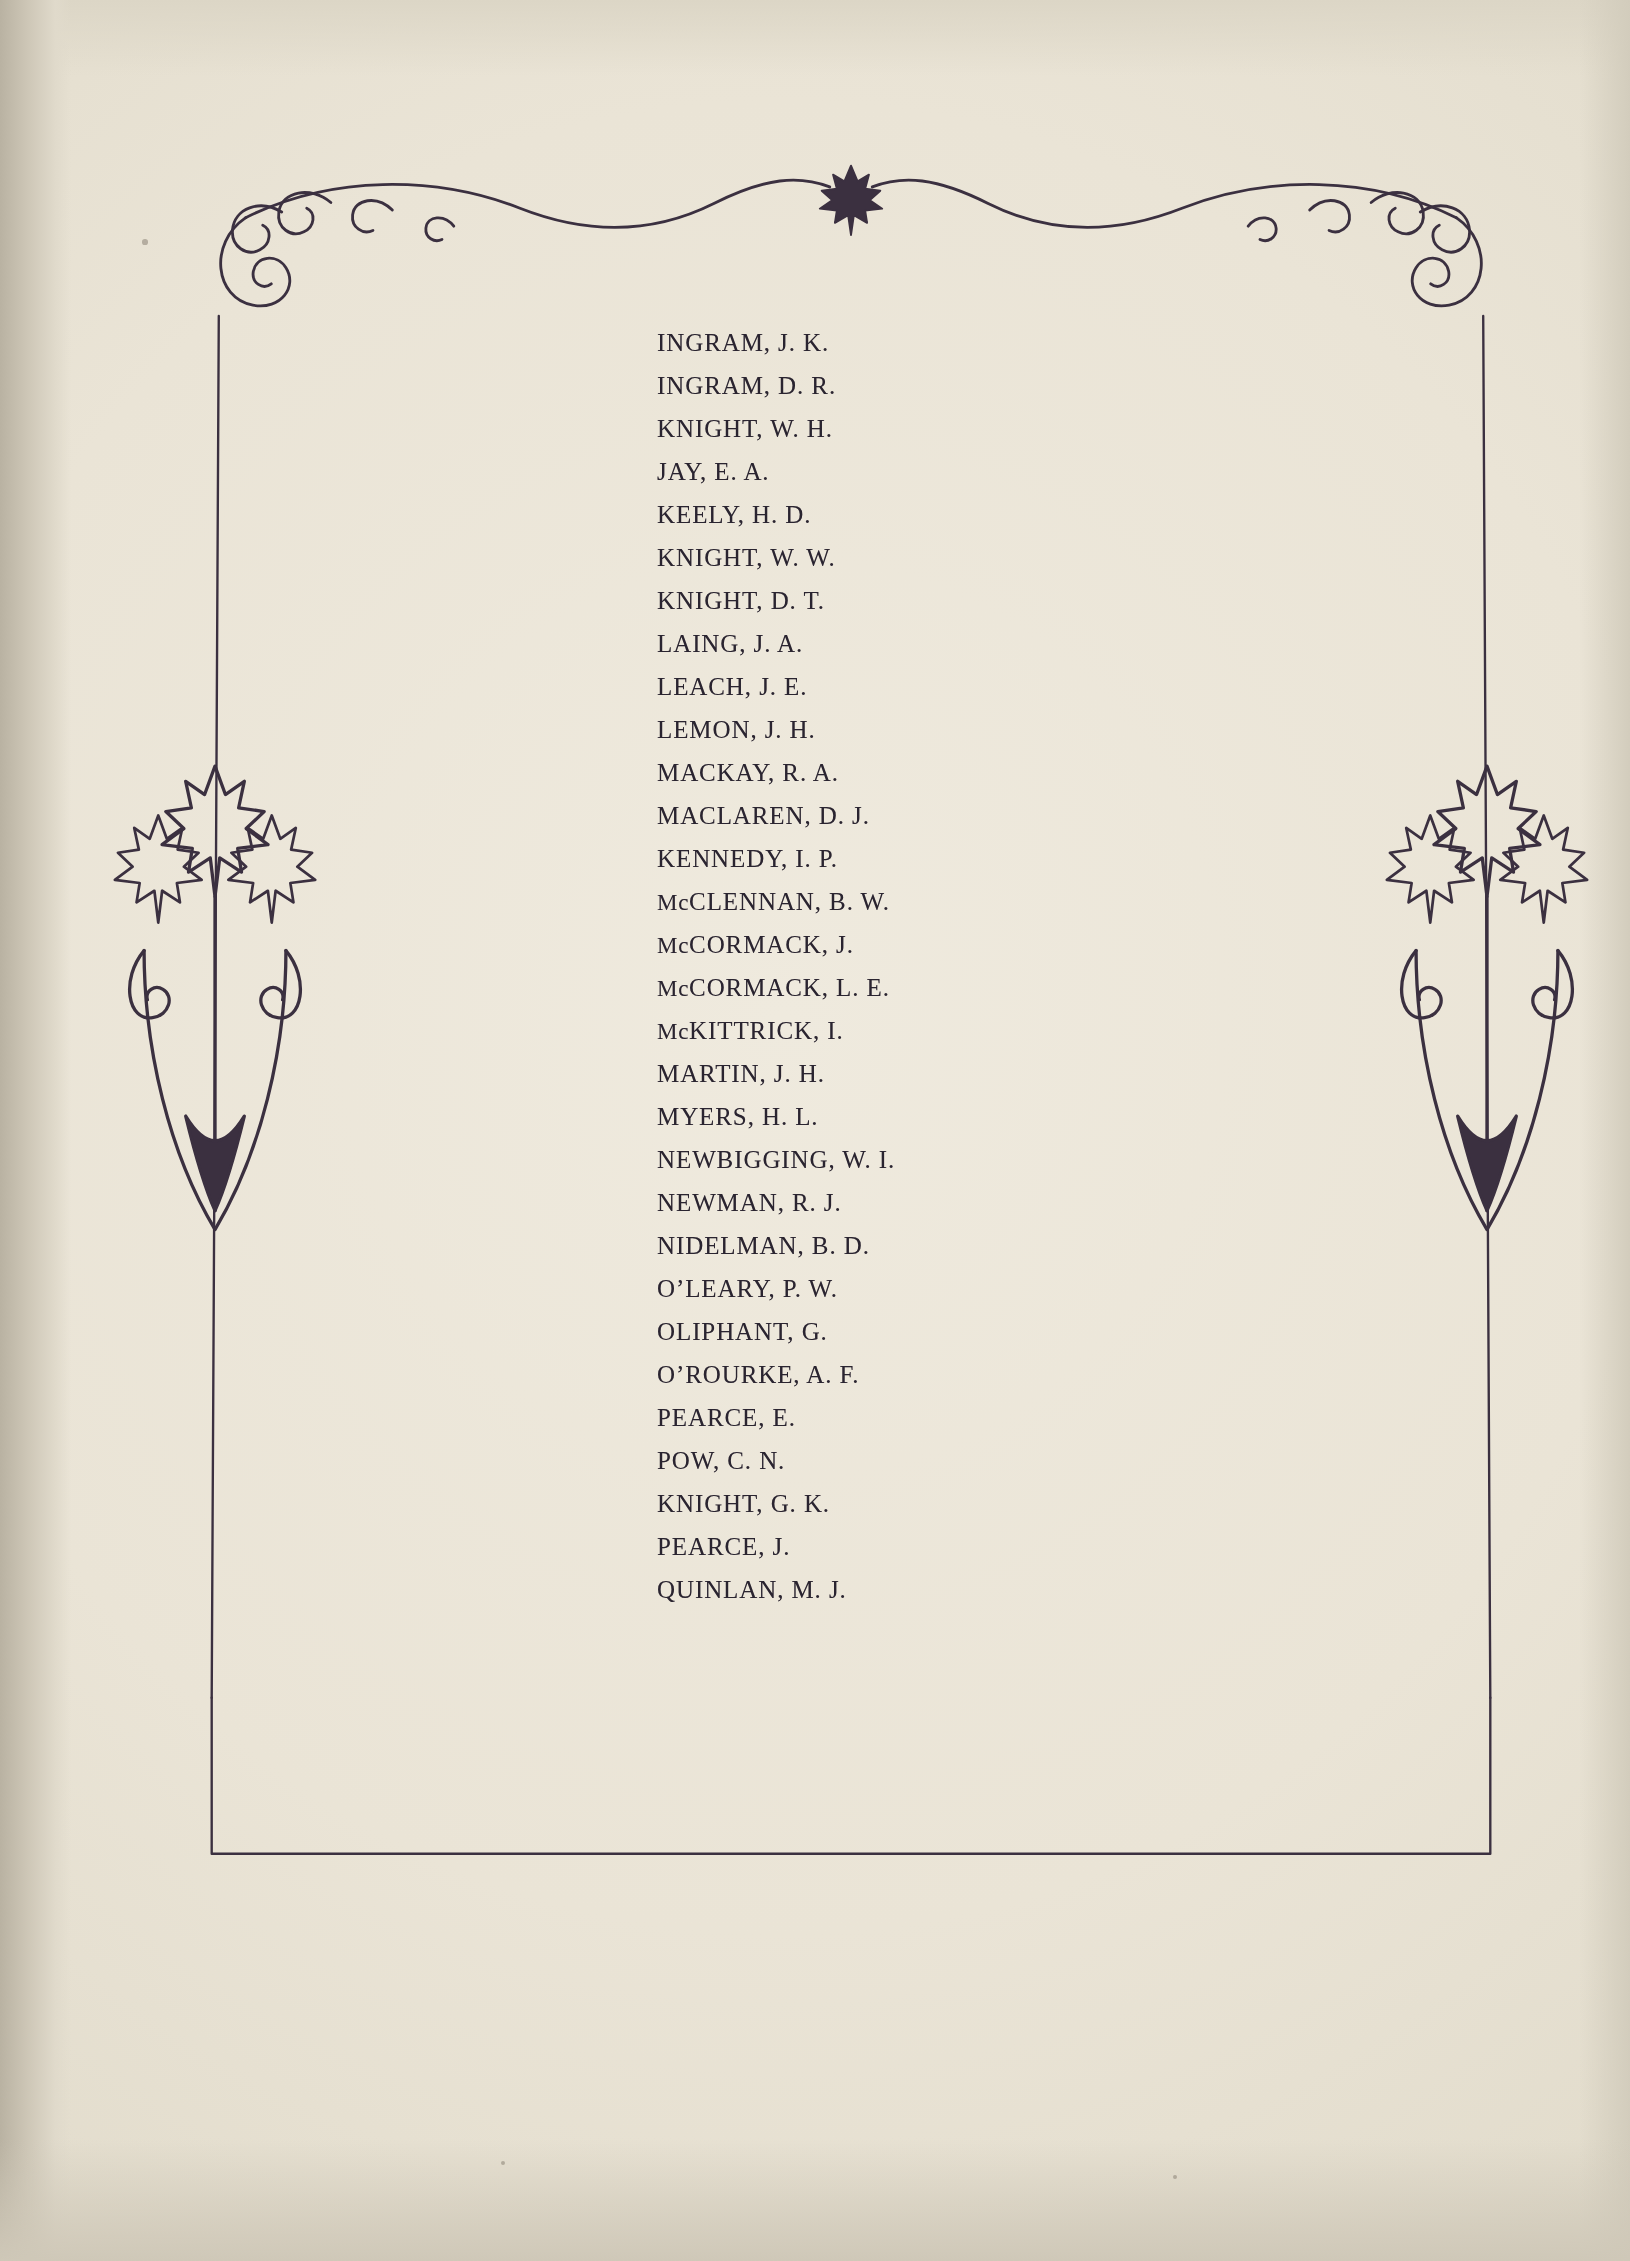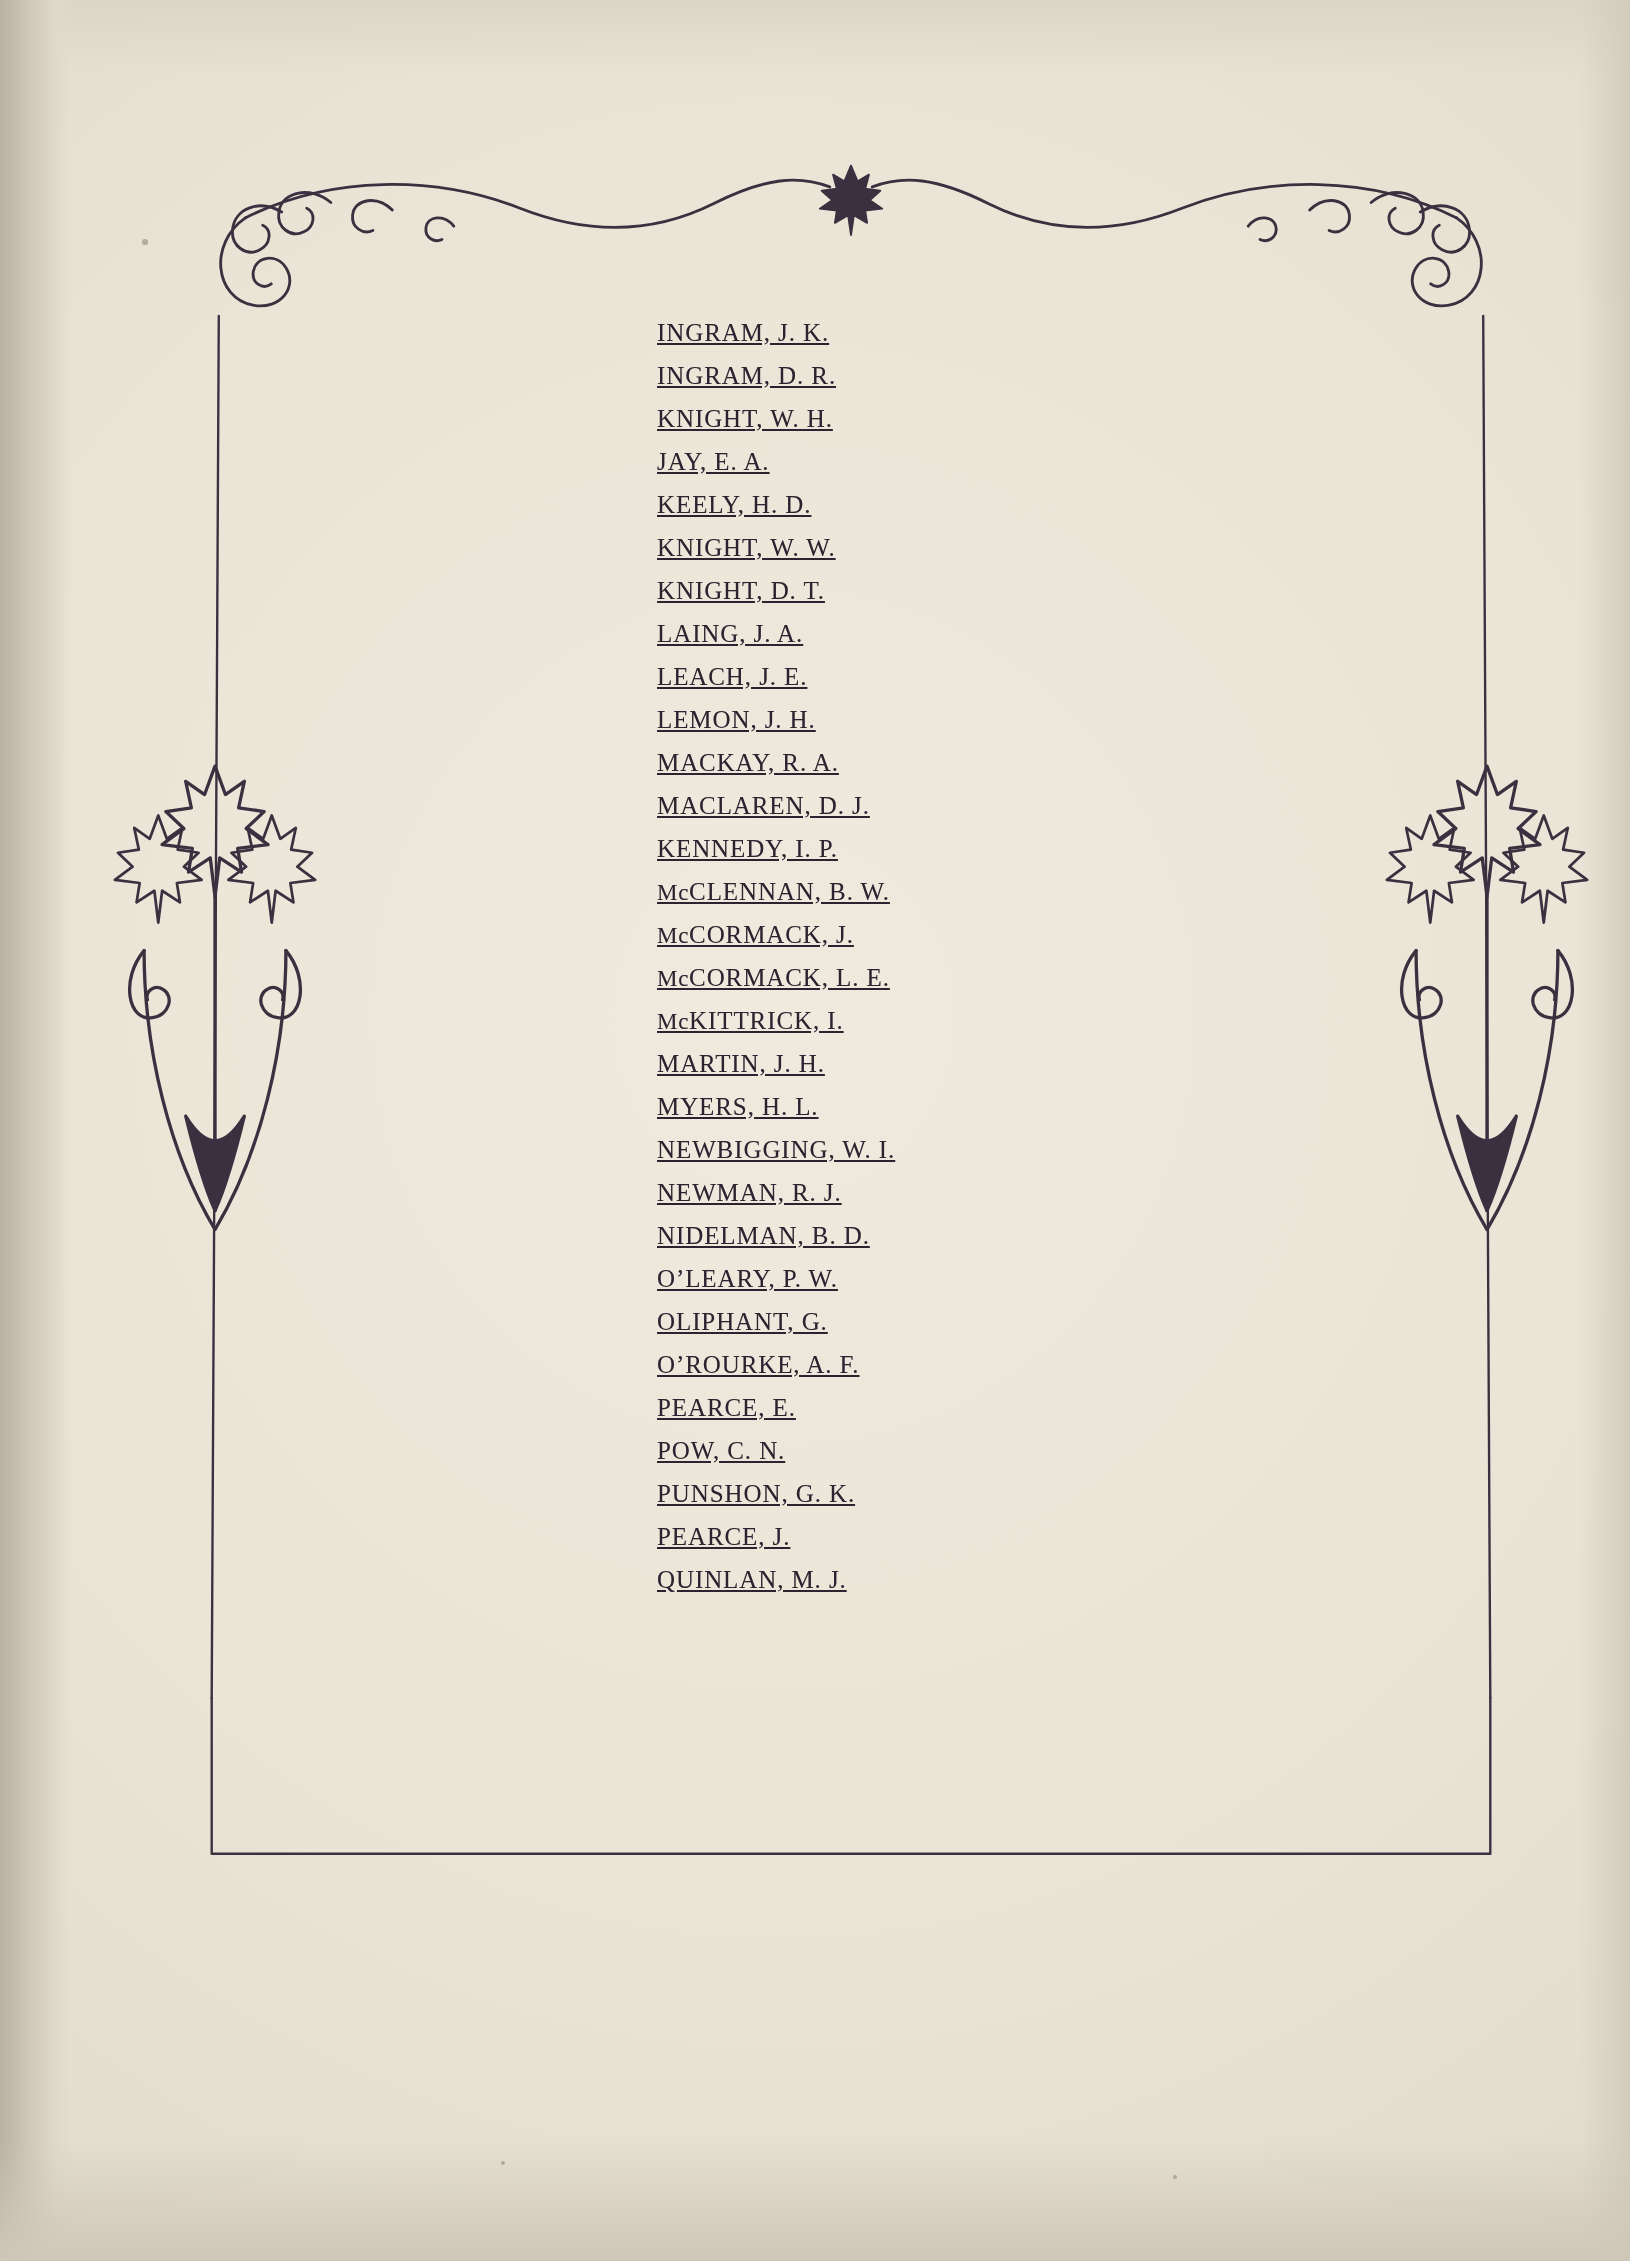--- a/index.html
+++ b/index.html
@@ -71,24 +71,23 @@
     top: 312px;
     width: 567px;
     z-index: 5;
   }
   .name-line {
     font-family: "Liberation Serif", serif;
     font-size: 25px;
     letter-spacing: 0.9px;
     color: #2a2430;
     line-height: 1;
-    margin: 8px 0 18px 0;
+    margin: 18px 0 18px 0;
     white-space: nowrap;
     text-shadow: 0 0 0.5px rgba(42,36,48,0.25);
-    text-decoration: underline;
   }
   
   .sc {
     font-size: 23px;
     letter-spacing: 0.7px;
   }
   
   .speck {
     position: absolute;
     background: #8a8274;
@@ -249,19 +248,19 @@
       <div class="name-line"><span>MARTIN, J. H.</span></div>
       <div class="name-line"><span>MYERS, H. L.</span></div>
       <div class="name-line"><span>NEWBIGGING, W. I.</span></div>
       <div class="name-line"><span>NEWMAN, R. J.</span></div>
       <div class="name-line"><span>NIDELMAN, B. D.</span></div>
       <div class="name-line"><span>O’LEARY, P. W.</span></div>
       <div class="name-line"><span>OLIPHANT, G.</span></div>
       <div class="name-line"><span>O’ROURKE, A. F.</span></div>
       <div class="name-line"><span>PEARCE, E.</span></div>
       <div class="name-line"><span>POW, C. N.</span></div>
-      <div class="name-line"><span>PUNSHON, G. K.</span></div>
+      <div class="name-line"><span>KNIGHT, G. K.</span></div>
       <div class="name-line"><span>PEARCE, J.</span></div>
       <div class="name-line"><span>QUINLAN, M. J.</span></div>
     </div>
 
 </div>
 
 
 </body></html>

